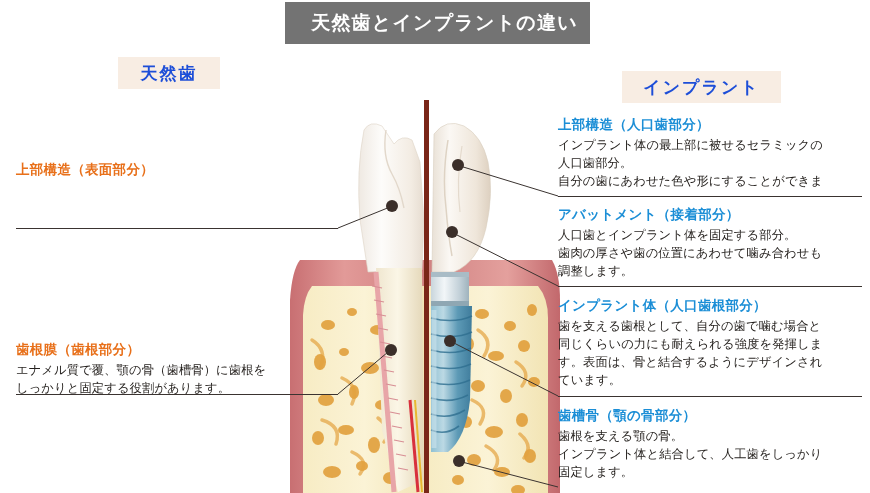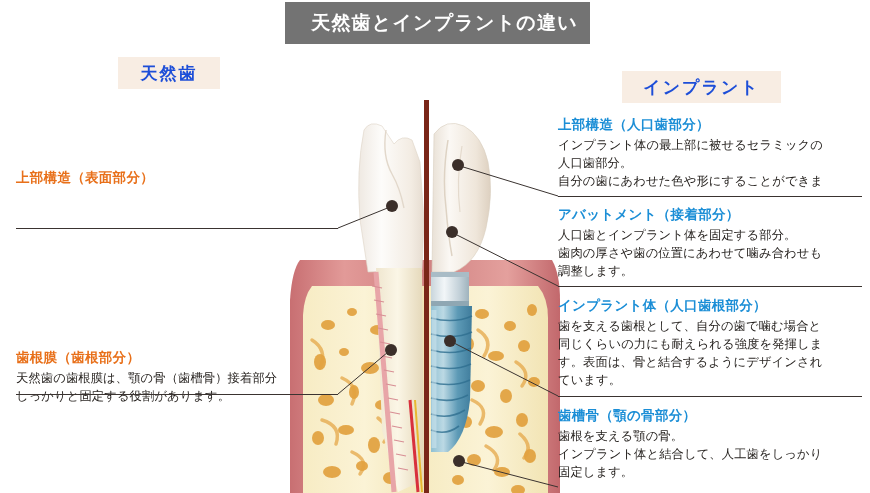--- a/index.html
+++ b/index.html
@@ -31,21 +31,21 @@
   #sec-implant { left: 622px; top: 71px; width: 159px; }
 
   
   .block { position: absolute; width: 322px; }
   .block.left  { left: 16px; text-align: left; }
   .block.right { left: 558px; text-align: left; }
   .block h3 {
     font-size: 13.5px; font-weight: 700; line-height: 1.45;
     margin-bottom: 1px; letter-spacing: .3px;
   }
-  .block.left h3  { color: #E8701A; margin-top: 8px; }
+  .block.left h3  { color: #E8701A; }
   .block.right h3 { color: #1B8ED6; }
   .block p {
     font-size: 12.3px; line-height: 1.48; color: #231f1c; letter-spacing: .1px;
     white-space: pre-line;
   }
   .rule {
     position: absolute; height: 0; border-top: 1px solid #3a3330;
   }
 
   
@@ -240,21 +240,21 @@
     <rect x="142" y="0" width="5" height="393" fill="#7A2618"></rect>
   </svg>
 
   <div class="block left" style="top:160px;">
     <h3>上部構造（表面部分）</h3>
   </div>
   <div class="rule" style="left:16px; top:228px; width:322px;"></div>
 
   <div class="block left" style="top:340px;">
     <h3>歯根膜（歯根部分）</h3>
-    <p>天然歯の歯根膜は、顎の骨（歯槽骨）接着部分
+    <p>エナメル質で覆、顎の骨（歯槽骨）に歯根を
 しっかりと固定する役割があります。</p>
   </div>
   <div class="rule" style="left:16px; top:394px; width:322px;"></div>
 
   <div class="block right" style="top:115px;">
     <h3>上部構造（人口歯部分）</h3>
     <p>インプラント体の最上部に被せるセラミックの
 人口歯部分。
 自分の歯にあわせた色や形にすることができま</p>
   </div>

